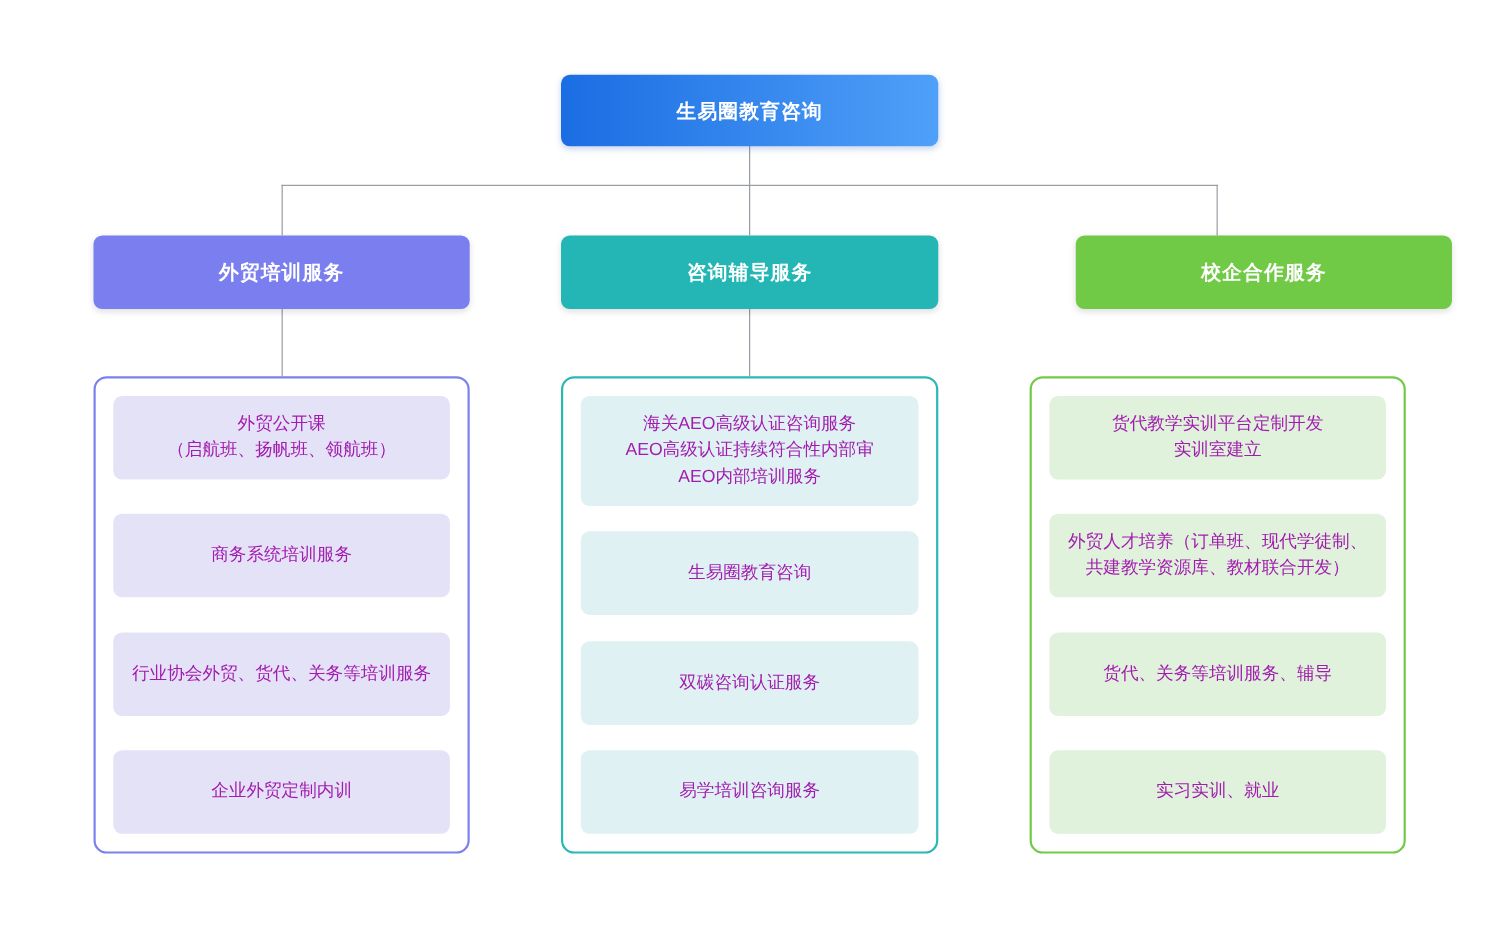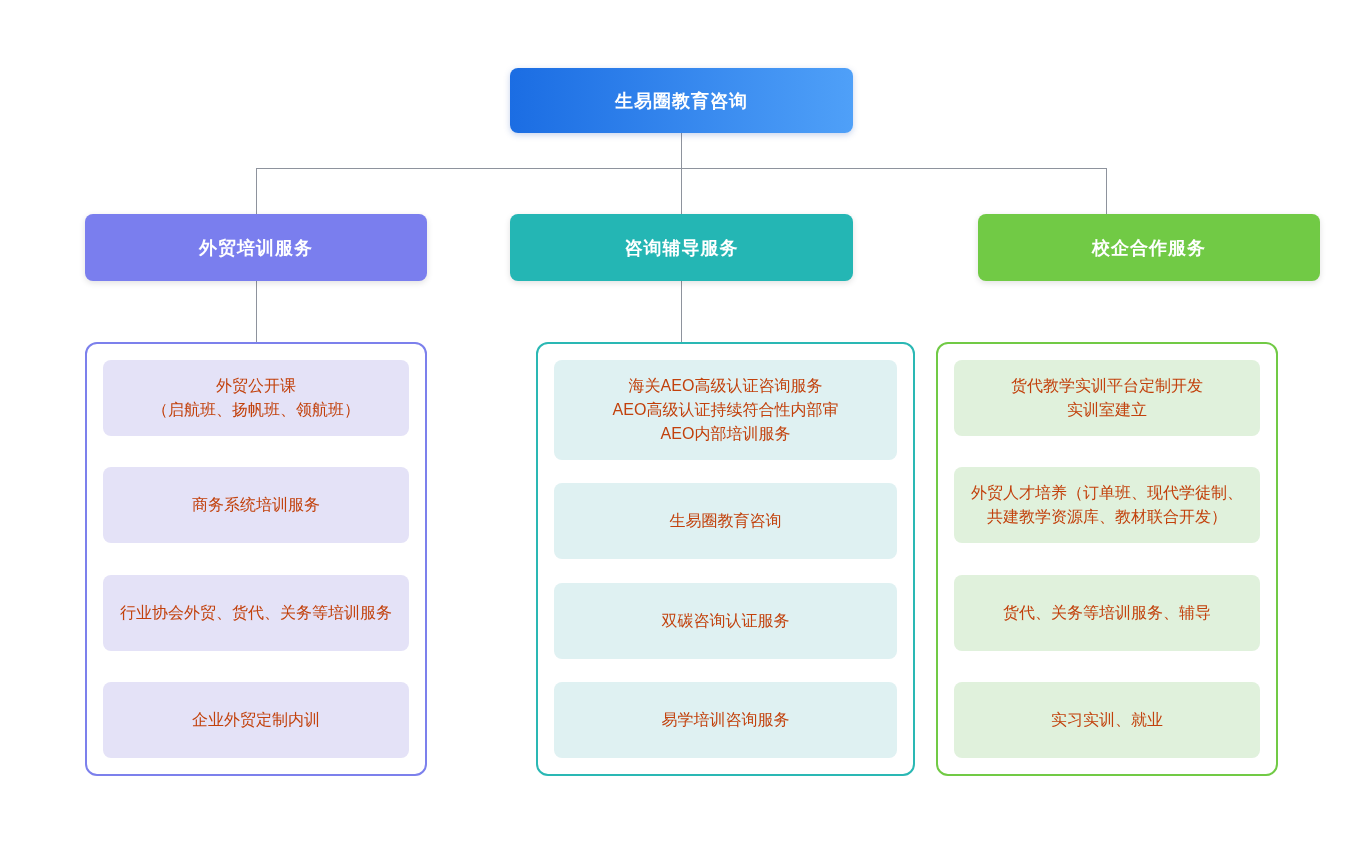--- a/index.html
+++ b/index.html
@@ -78,36 +78,36 @@
     box-sizing: border-box;
     background: #ffffff;
     border-radius: 12px;
     border: 2px solid;
     padding: 16px;
     display: flex;
     flex-direction: column;
     justify-content: space-between;
   }
   .container-purple { left: 85px;  width: 342px; border-color: #7c80ec; }
-  .container-teal   { left: 536px; width: 379px; border-color: #2ab8b4; }
+  .container-teal   { left: 510px; width: 343px; border-color: #2ab8b4; }
   .container-green  { left: 936px; width: 342px; border-color: #71ca45; }
 
   
   .item {
     box-sizing: border-box;
     min-height: 76px;
     border-radius: 8px;
     display: flex;
     align-items: center;
     justify-content: center;
     text-align: center;
     padding: 14px 12px;
     font-size: 16px;
     line-height: 24px;
-    color: #c2410c;
+    color: #a21caf;
   }
   .item-purple { background: #e4e2f7; }
   .item-teal   { background: #dff1f2; }
   .item-green  { background: #e0f1dc; }
   .item-text {
     white-space: pre-line;
   }
 </style>
 </head>
 <body>

